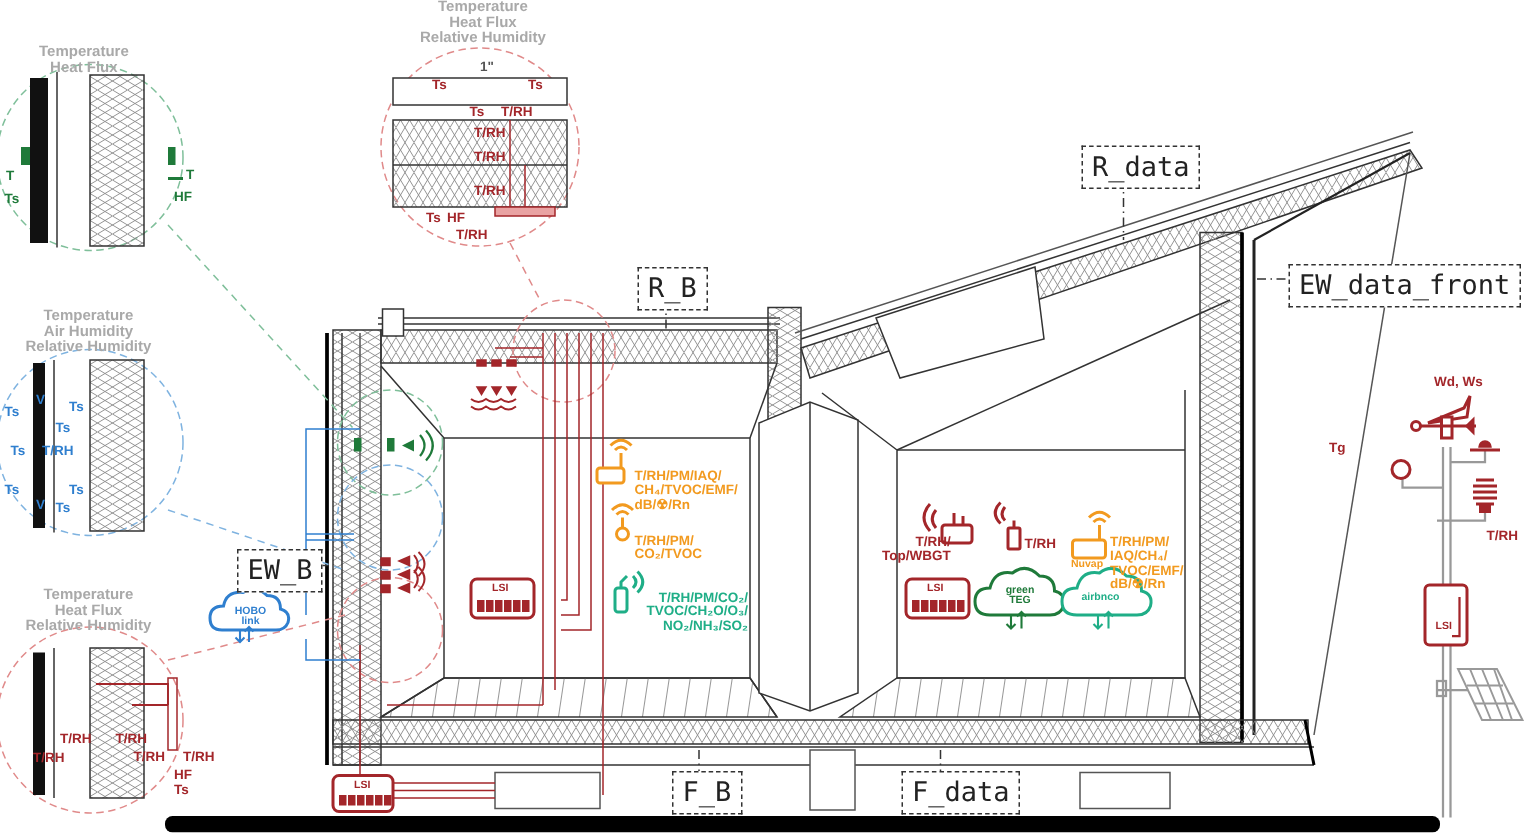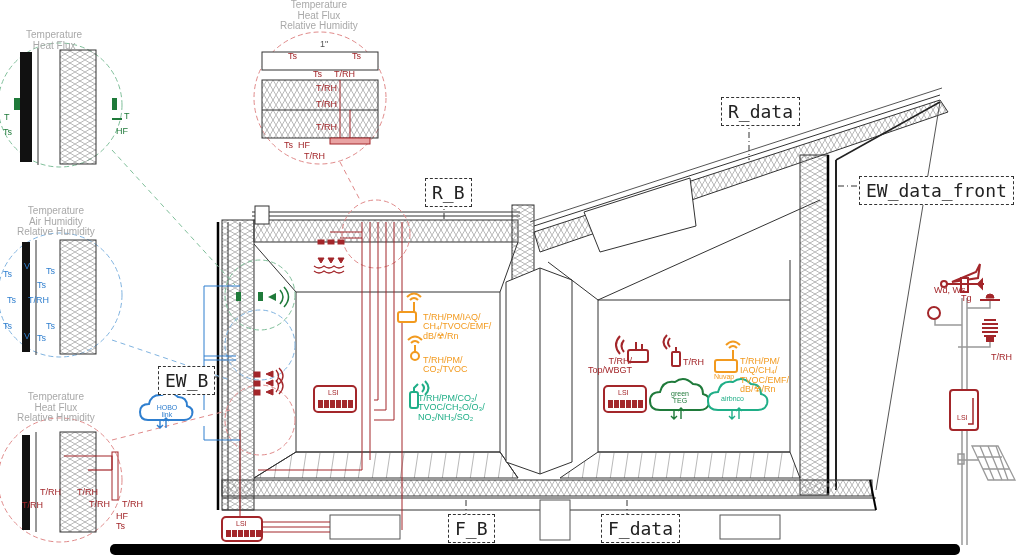--- a/index.html
+++ b/index.html
@@ -1,18 +1,18 @@
 <!DOCTYPE html>
 <html><head>
 <meta charset="utf-8">
 <style>
   html,body{margin:0;padding:0;background:#ffffff;}
   body{width:1024px;height:555px;overflow:hidden;position:relative;font-family:"Liberation Sans",sans-serif;}
   #stage{position:absolute;left:0;top:0;width:1024px;height:555px;}
-  .lbl{position:absolute;font-family:"Liberation Sans",sans-serif;font-weight:normal;line-height:1.05;white-space:nowrap;}
+  .lbl{position:absolute;font-family:"Liberation Sans",sans-serif;font-weight:bold;line-height:1.05;white-space:nowrap;}
   .gray-title{color:#a9a9a9;font-size:10px;text-align:center;}
   .red{color:#a3262a;}
   .orange{color:#f29a1f;}
   .teal{color:#1fae87;}
   .green{color:#1f7a3a;}
   .blue{color:#2f7fcf;}
   .box-lbl{position:absolute;font-family:"DejaVu Sans Mono",monospace;font-size:18px;color:#222;padding:3px 6px;border:1.2px dashed #333;background:#fff;white-space:nowrap;}
   .sm{font-size:9px;}
   .xs{font-size:7px;}
 </style>
@@ -384,34 +384,34 @@
 
 <div class="lbl orange sm" style="left:423px;top:313px;">
   <div>T/RH/PM/IAQ/</div>
   <div>CH₄/TVOC/EMF/</div>
   <div>dB/☢/Rn</div>
 </div>
 <div class="lbl orange sm" style="left:423px;top:356px;">
   <div>T/RH/PM/</div>
   <div>CO₂/TVOC</div>
 </div>
-<div class="lbl teal sm" style="left:418px;top:394px;">
+<div class="lbl teal sm" style="left:431px;top:394px;text-align:right;">
   <div>T/RH/PM/CO₂/</div>
   <div>TVOC/CH₂O/O₃/</div>
   <div>NO₂/NH₃/SO₂</div>
 </div>
 
 <div class="lbl red sm" style="left:588px;top:357px;text-align:right;">
   <div>T/RH/</div>
   <div>Top/WBGT</div>
 </div>
 <div class="lbl red sm" style="left:683px;top:358px;">T/RH</div>
 <div class="lbl orange sm" style="left:740px;top:357px;">
   <div>T/RH/PM/</div>
   <div>IAQ/CH₄/</div>
   <div>TVOC/EMF/</div>
   <div>dB/☢/Rn</div>
 </div>
 
-<div class="lbl red sm" style="left:934px;top:250px;margin-top:36px;">Wd, Ws</div>
-<div class="lbl red sm" style="left:961px;top:294px;">Tg</div>
+<div class="lbl red sm" style="left:956px;top:250px;">Wd, Ws</div>
+<div class="lbl red sm" style="left:886px;top:294px;">Tg</div>
 <div class="lbl red sm" style="left:1026px;top:288px;">RADg</div>
 <div class="lbl red sm" style="left:991px;top:353px;">T/RH</div>
 
 </body></html>

